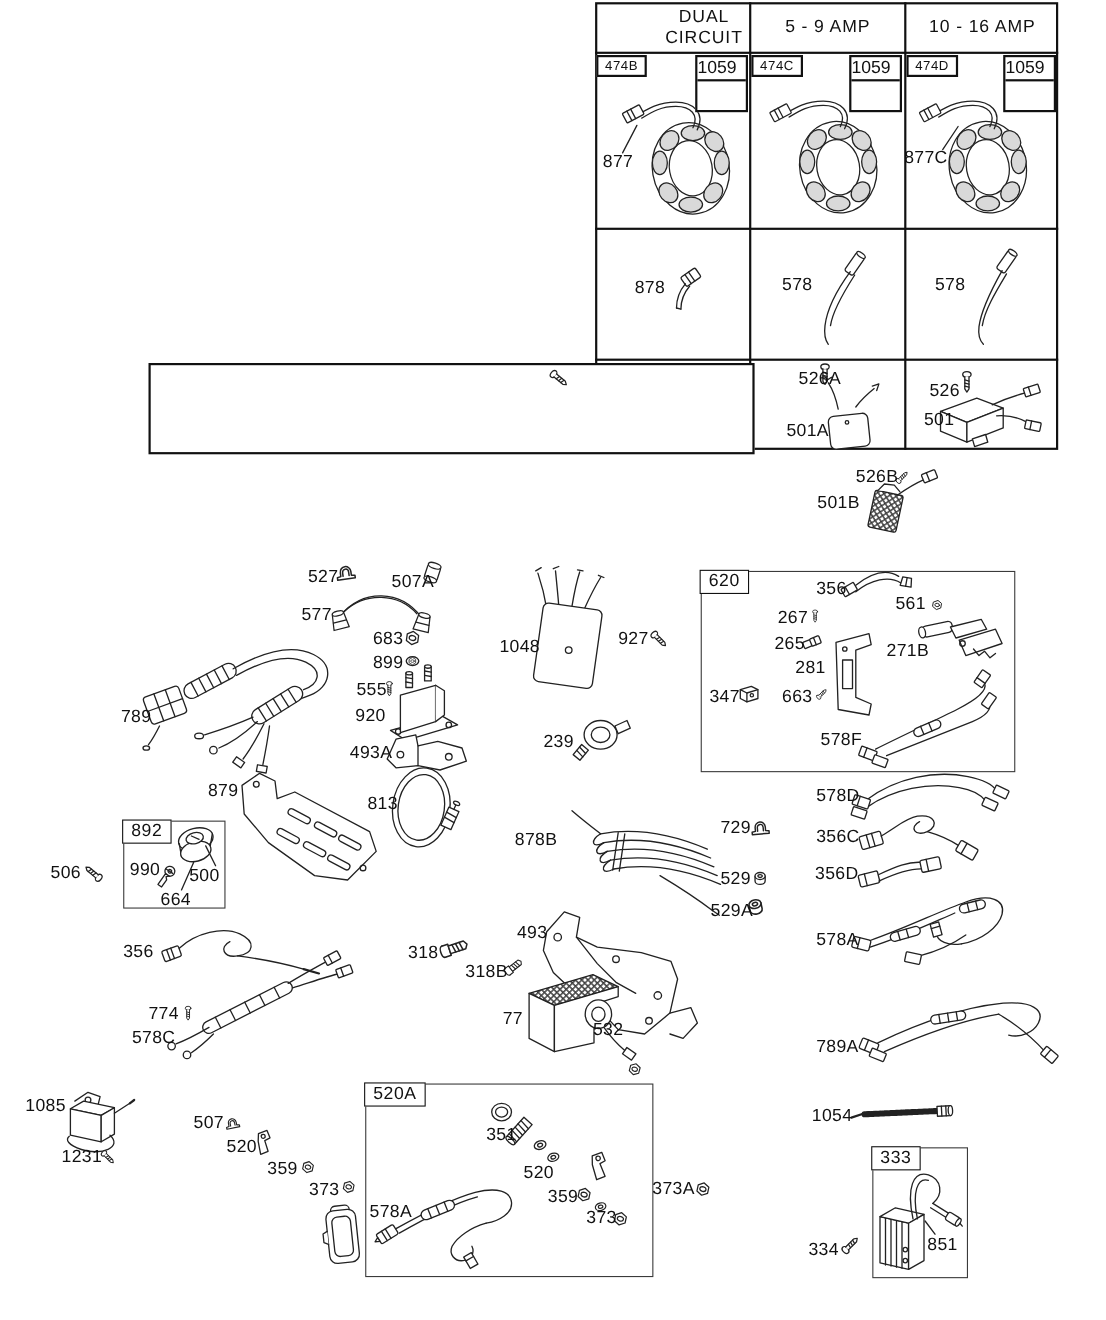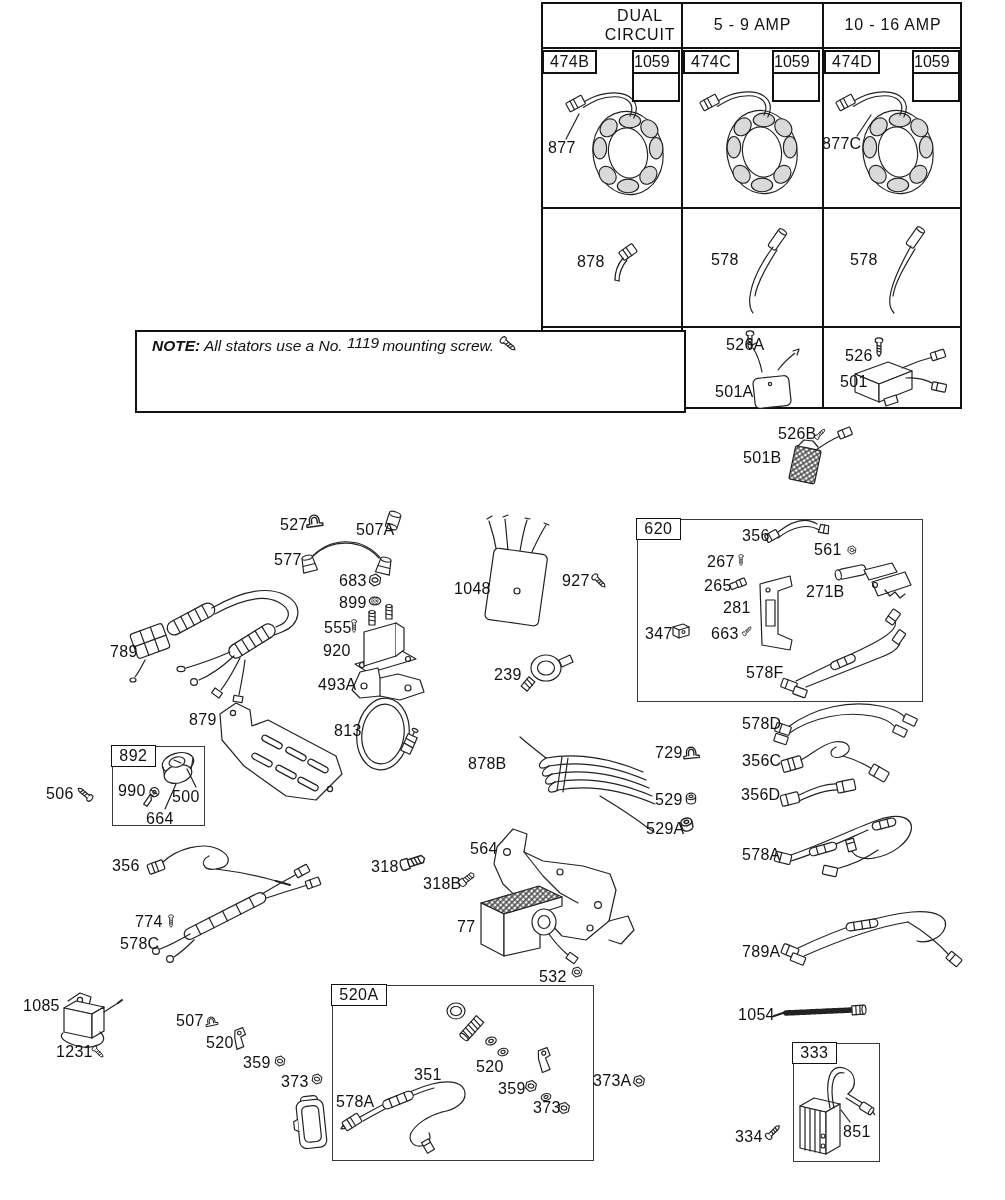--- a/index.html
+++ b/index.html
@@ -1,21 +1,21 @@
 <!DOCTYPE html>
 <html><head>
 <meta charset="utf-8">
 <style>
   html,body{margin:0;padding:0;background:#fff;}
   .canvas{position:relative;width:1005px;height:1200px;background:#fff;
           font-family:"Liberation Sans",sans-serif;color:#111;overflow:hidden;}
   .tline{position:absolute;background:#111;z-index:1;}
   .note-box{position:absolute;left:135px;top:330px;width:547px;height:79px;border:2px solid #111;z-index:1;background:#fff;}
   .hdr{position:absolute;font-size:16px;text-align:center;letter-spacing:0.8px;z-index:3;line-height:19px;}
-  .tag{position:absolute;border:2px solid #111;background:#fff;font-size:16px;padding:1px 6px;z-index:4;letter-spacing:0.5px;}
+  .tag{position:absolute;border:2px solid #111;background:#fff;font-size:12px;padding:1px 6px;z-index:4;letter-spacing:0.5px;}
   .screwbox{position:absolute;border:2px solid #111;background:#fff;width:44px;z-index:4;}
   .screwbox .num{font-size:16px;border-bottom:2px solid #111;padding:1px 0;}
   .screwbox .icons{display:flex;justify-content:space-around;align-items:center;height:26px;padding:0 2px;}
   .note-text{position:absolute;left:152px;top:337px;font-size:15.5px;z-index:3;white-space:nowrap;}
   .nb{font-weight:bold;font-style:italic;}
   .ni{font-style:italic;}
   .nn{font-style:italic;position:relative;top:-3px;margin-right:3px;}
   .part-label{position:absolute;font-size:16px;letter-spacing:0.3px;white-space:nowrap;z-index:5;}
   .group-box{position:absolute;border:1.7px solid #3a3a3a;z-index:1;}
   .group-tag{position:absolute;top:-1.7px;left:-1.7px;border:1.7px solid #111;background:#fff;font-size:16px;padding:1px 7px;letter-spacing:0.5px;}
@@ -72,23 +72,20 @@
     <div class="icons">
       <svg width="14" height="24">
           <use href="#d-screw" transform="translate(7,11) scale(0.85)"></use>
         </svg>
       <svg width="14" height="24">
           <use href="#d-screw" transform="translate(7,10) rotate(40) scale(0.6)"></use>
         </svg>
     </div>
   </div>
 
-  <div class="note-text">
-    <span class="nb">NOTE:</span><span class="ni"> All stators use a No. </span><span class="nn">1119</span><span class="ni">mounting screw.</span>
-  </div>
 
   <svg class="layer" width="1005" height="1200" viewBox="0 0 1005 1200" stroke="#222" fill="none" stroke-width="1.2" stroke-linecap="round" stroke-linejoin="round">
     <defs>
       <pattern id="hatch" width="4" height="4" patternUnits="userSpaceOnUse" patternTransform="rotate(45)">
         <rect width="4" height="4" fill="#fff"></rect>
         <line x1="0" y1="0" x2="0" y2="4" stroke="#666" stroke-width="1.4"></line>
       </pattern>
       <g id="d-screw">
         <ellipse cx="0" cy="-6.5" rx="3.8" ry="2.6" fill="#fff"></ellipse>
         <path d="M-1.9,-4.4 L-1.9,6.6 L0,9.4 L1.9,6.6 L1.9,-4.4" fill="#fff"></path>
@@ -792,30 +789,30 @@
       <div class="part-label" style="left: 655px; top: 791px;">529</div>
       <div class="part-label" style="left: 741px; top: 786px;">356D</div>
       <div class="part-label" style="left: 646px; top: 820px;">529A</div>
       <div class="part-label" style="left: 742px; top: 846px;">578A</div>
       <div class="part-label" style="left: 742px; top: 943px;">789A</div>
       <div class="part-label" style="left: 112px; top: 857px;">356</div>
       <div class="part-label" style="left: 135px; top: 913px;">774</div>
       <div class="part-label" style="left: 120px; top: 935px;">578C</div>
       <div class="part-label" style="left: 371px; top: 858px;">318</div>
       <div class="part-label" style="left: 423px; top: 875px;">318B</div>
-      <div class="part-label" style="left: 470px; top: 840px;">564</div>
+      <div class="part-label" style="left: 470px; top: 840px;">493</div>
       <div class="part-label" style="left: 457px; top: 918px;">77</div>
-      <div class="part-label" style="left: 539px; top: 968px;">532</div>
+      <div class="part-label" style="left: 539px; top: 928px;">532</div>
       <div class="part-label" style="left: 23px; top: 997px;">1085</div>
       <div class="part-label" style="left: 56px; top: 1043px;">1231</div>
       <div class="part-label" style="left: 176px; top: 1012px;">507</div>
       <div class="part-label" style="left: 206px; top: 1034px;">520</div>
       <div class="part-label" style="left: 243px; top: 1054px;">359</div>
       <div class="part-label" style="left: 281px; top: 1073px;">373</div>
-      <div class="part-label" style="left: 414px; top: 1023px; margin-top: 43px;">351</div>
+      <div class="part-label" style="left: 442px; top: 1023px;">351</div>
       <div class="part-label" style="left: 476px; top: 1058px;">520</div>
       <div class="part-label" style="left: 498px; top: 1080px;">359</div>
       <div class="part-label" style="left: 533px; top: 1099px;">373</div>
       <div class="part-label" style="left: 336px; top: 1093px;">578A</div>
       <div class="part-label" style="left: 593px; top: 1072px;">373A</div>
       <div class="part-label" style="left: 738px; top: 1006px;">1054</div>
       <div class="part-label" style="left: 735px; top: 1128px;">334</div>
       <div class="part-label" style="left: 843px; top: 1123px;">851</div>
     </div>
 

